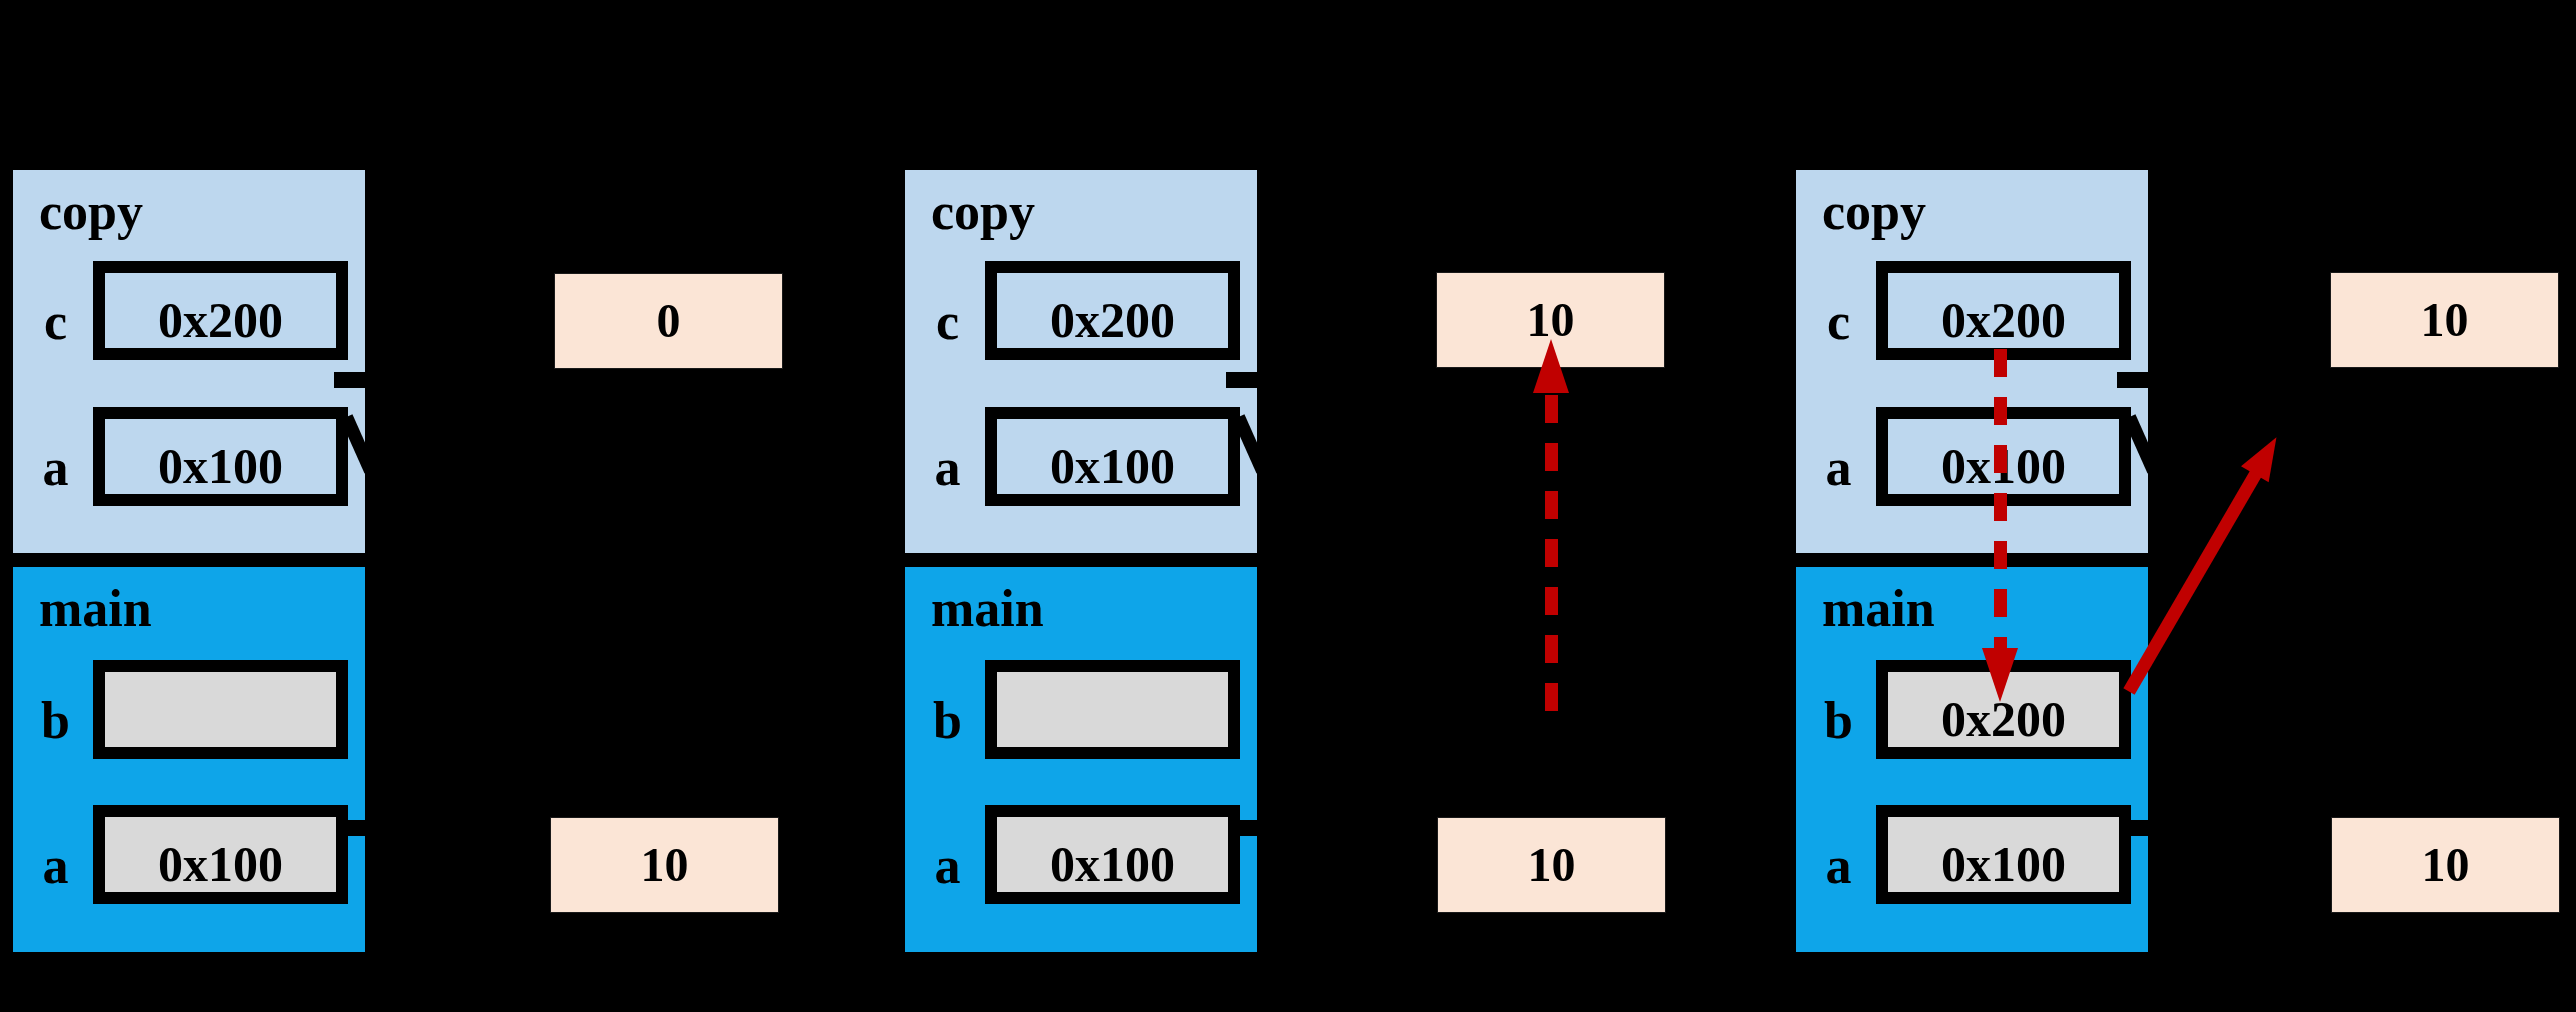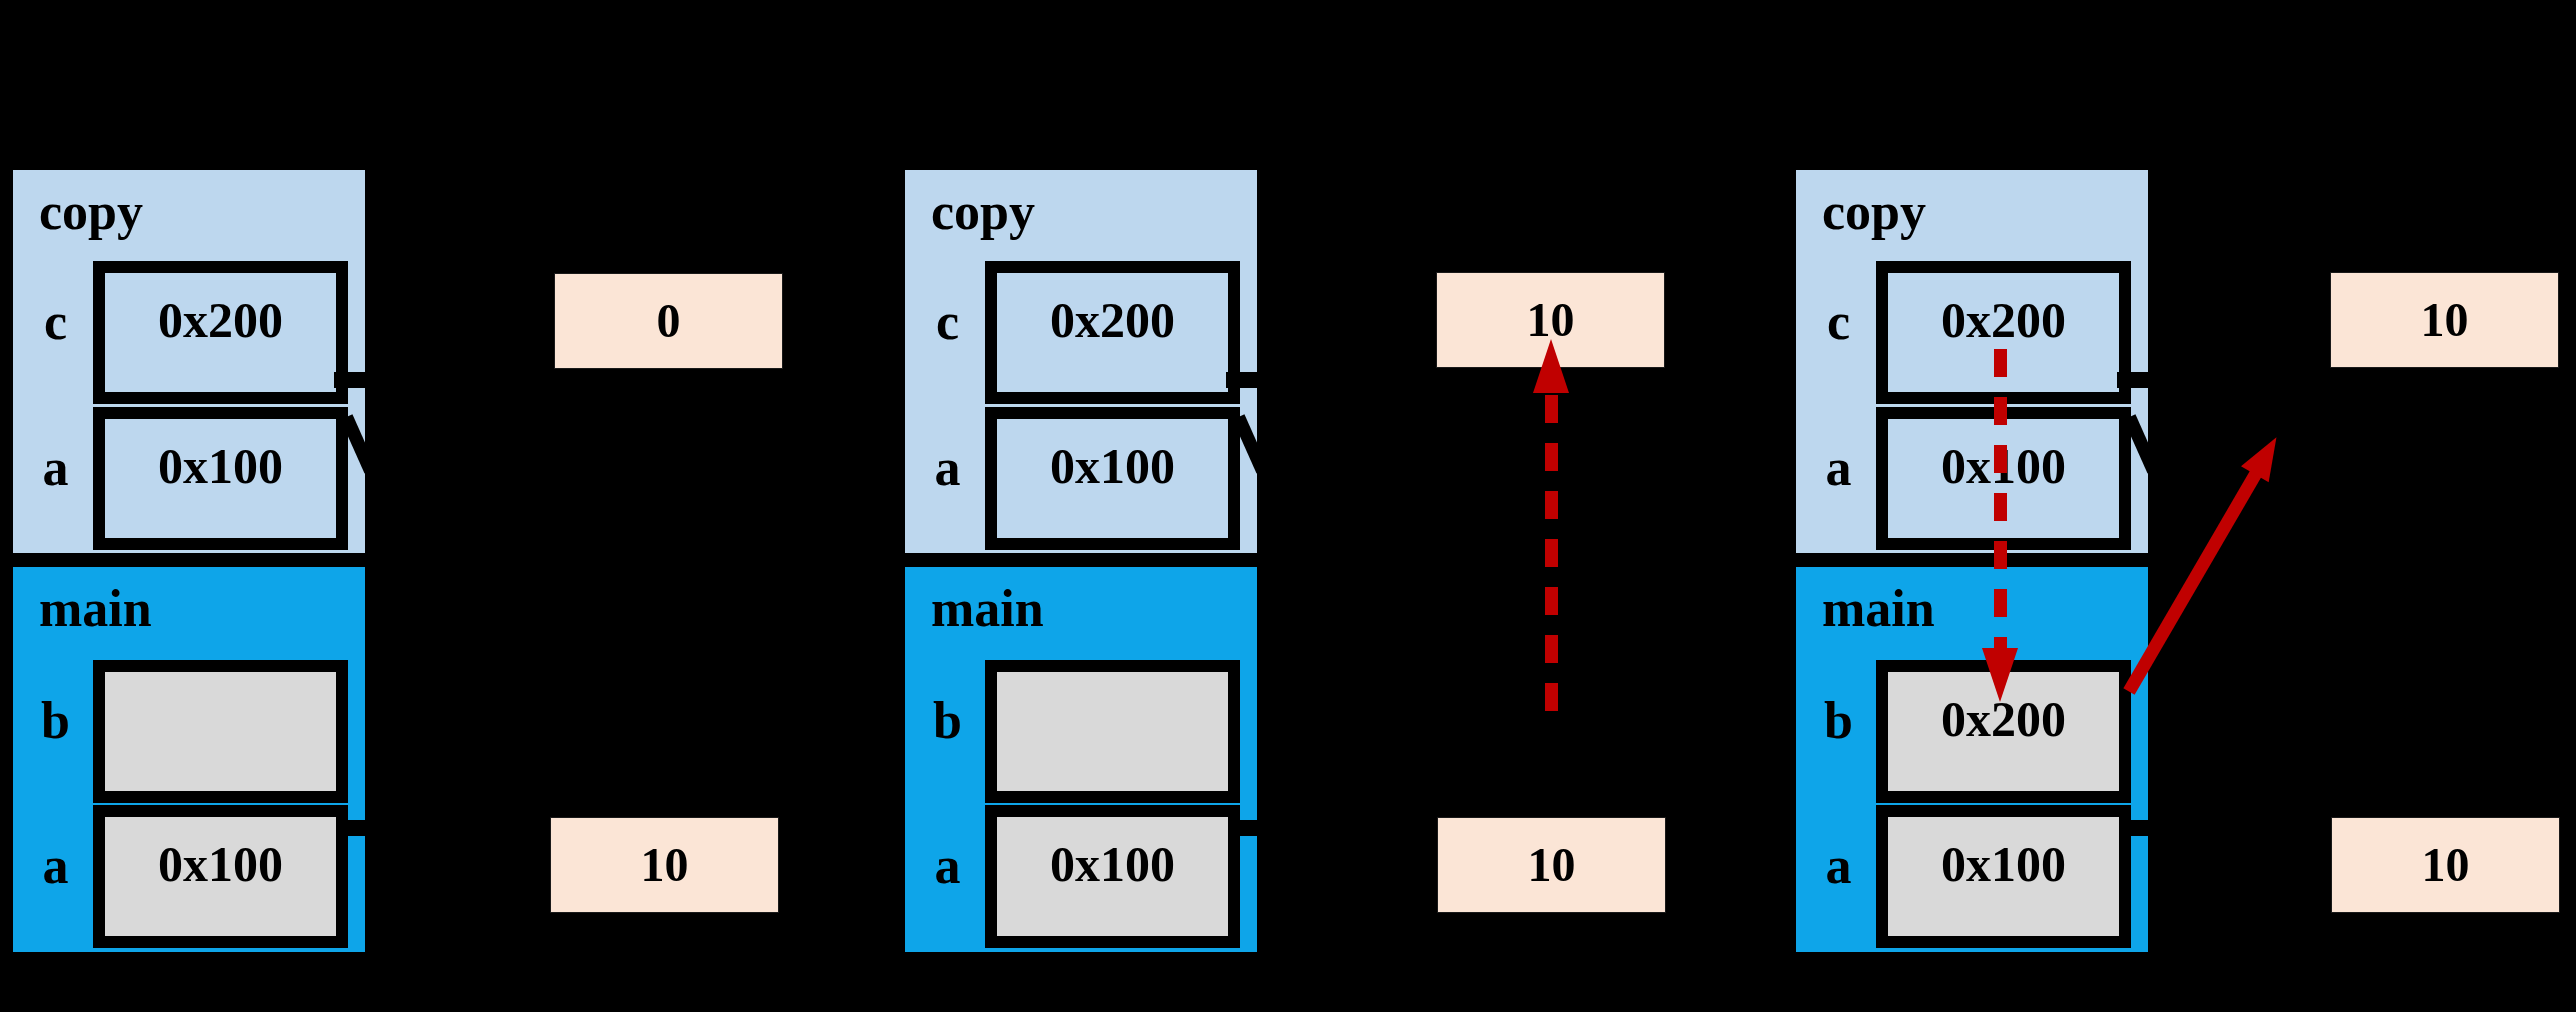--- a/index.html
+++ b/index.html
@@ -18,21 +18,21 @@
   .frame.main{top:397px;height:385px;background:#0ea5e9;}
 
   .frame-title{position:absolute;left:26px;top:13px;font-size:52px;line-height:1.1;}
 
   .var-row{position:absolute;left:0;width:352px;height:121px;}
   .copy .row-0{top:91px;} .copy .row-1{top:237px;}
   .main .row-0{top:93px;} .main .row-1{top:238px;}
 
   .var-label{position:absolute;left:22px;top:0;width:41px;height:121px;
     line-height:121px;text-align:center;font-size:52px;}
-  .var-box{position:absolute;left:80px;top:0;width:255px;height:143px;
+  .var-box{position:absolute;left:80px;top:0;width:255px;height:99px;
     border:12px solid #000;text-align:center;font-size:50px;line-height:95px;}
   .copy .var-box{background:#BDD7EE;}
   .main .var-box{background:#D9D9D9;}
 
   
   .tail-h{position:absolute;background:#000;height:16px;width:41px;}
   .copy .tail-c{left:321px;top:111px;}
   .main .tail-a{left:330px;top:253px;}
   .tail-diag{position:absolute;left:327px;top:247px;width:13px;height:59px;
     background:#000;transform-origin:top center;transform:rotate(-24deg);}

